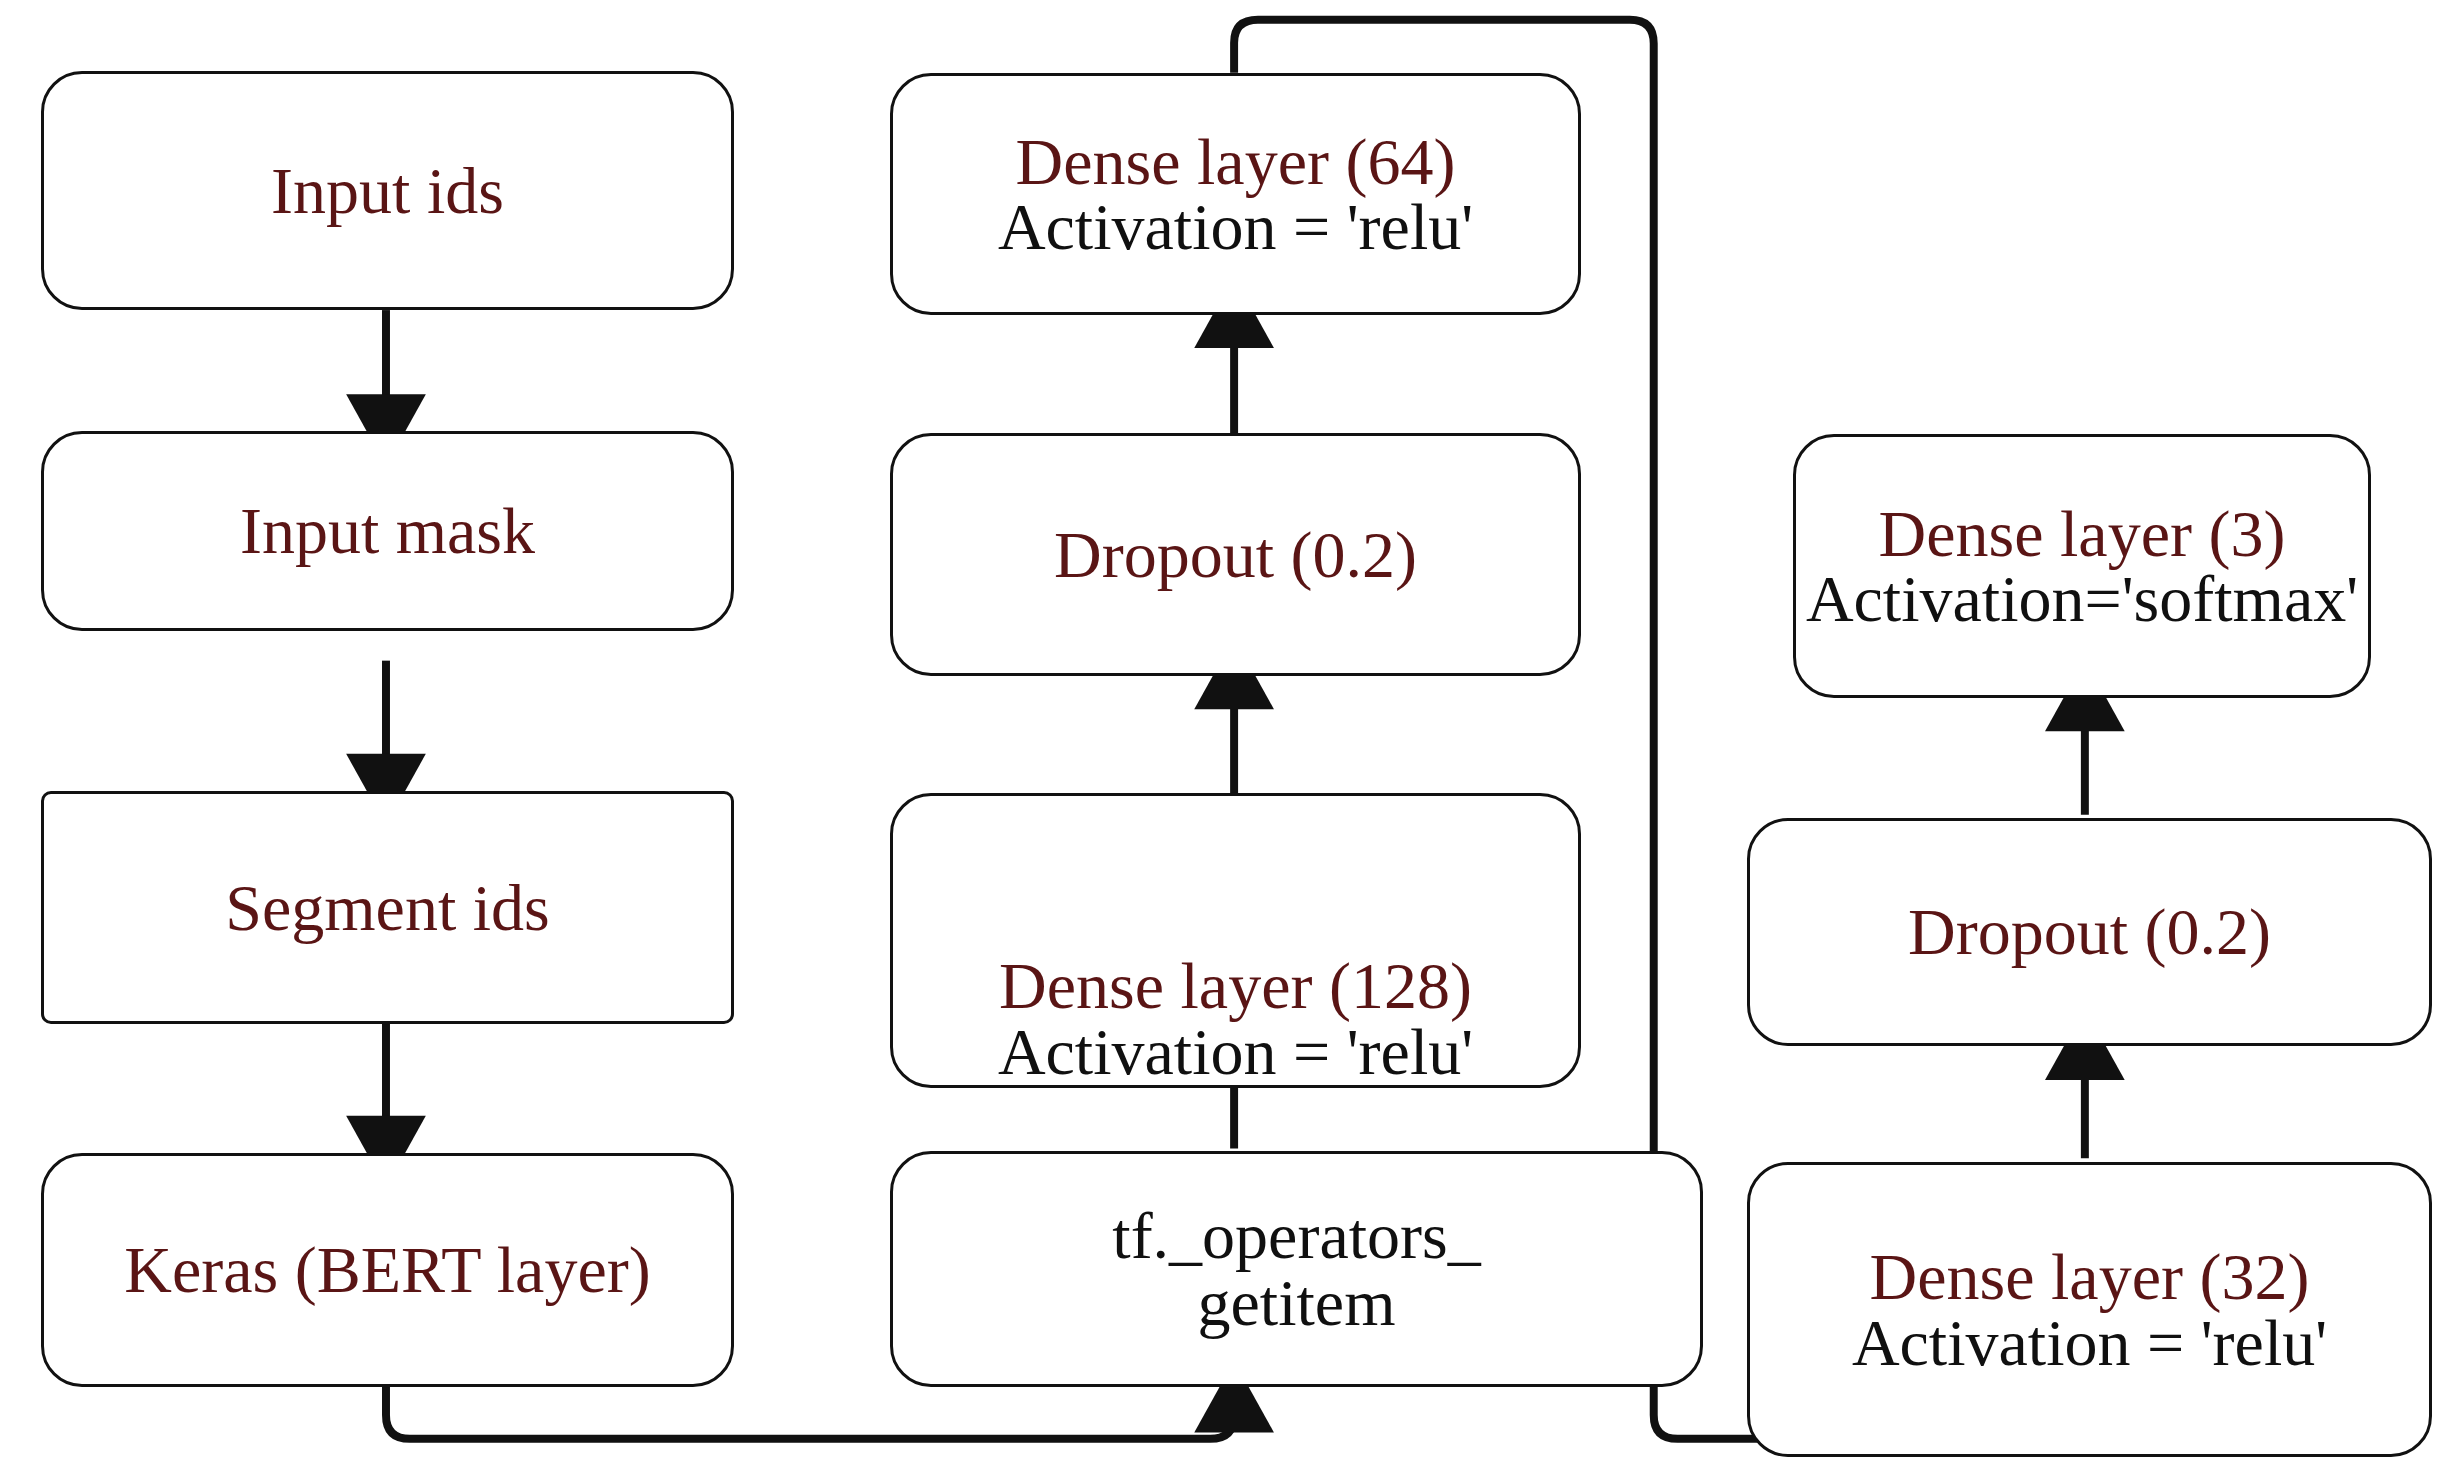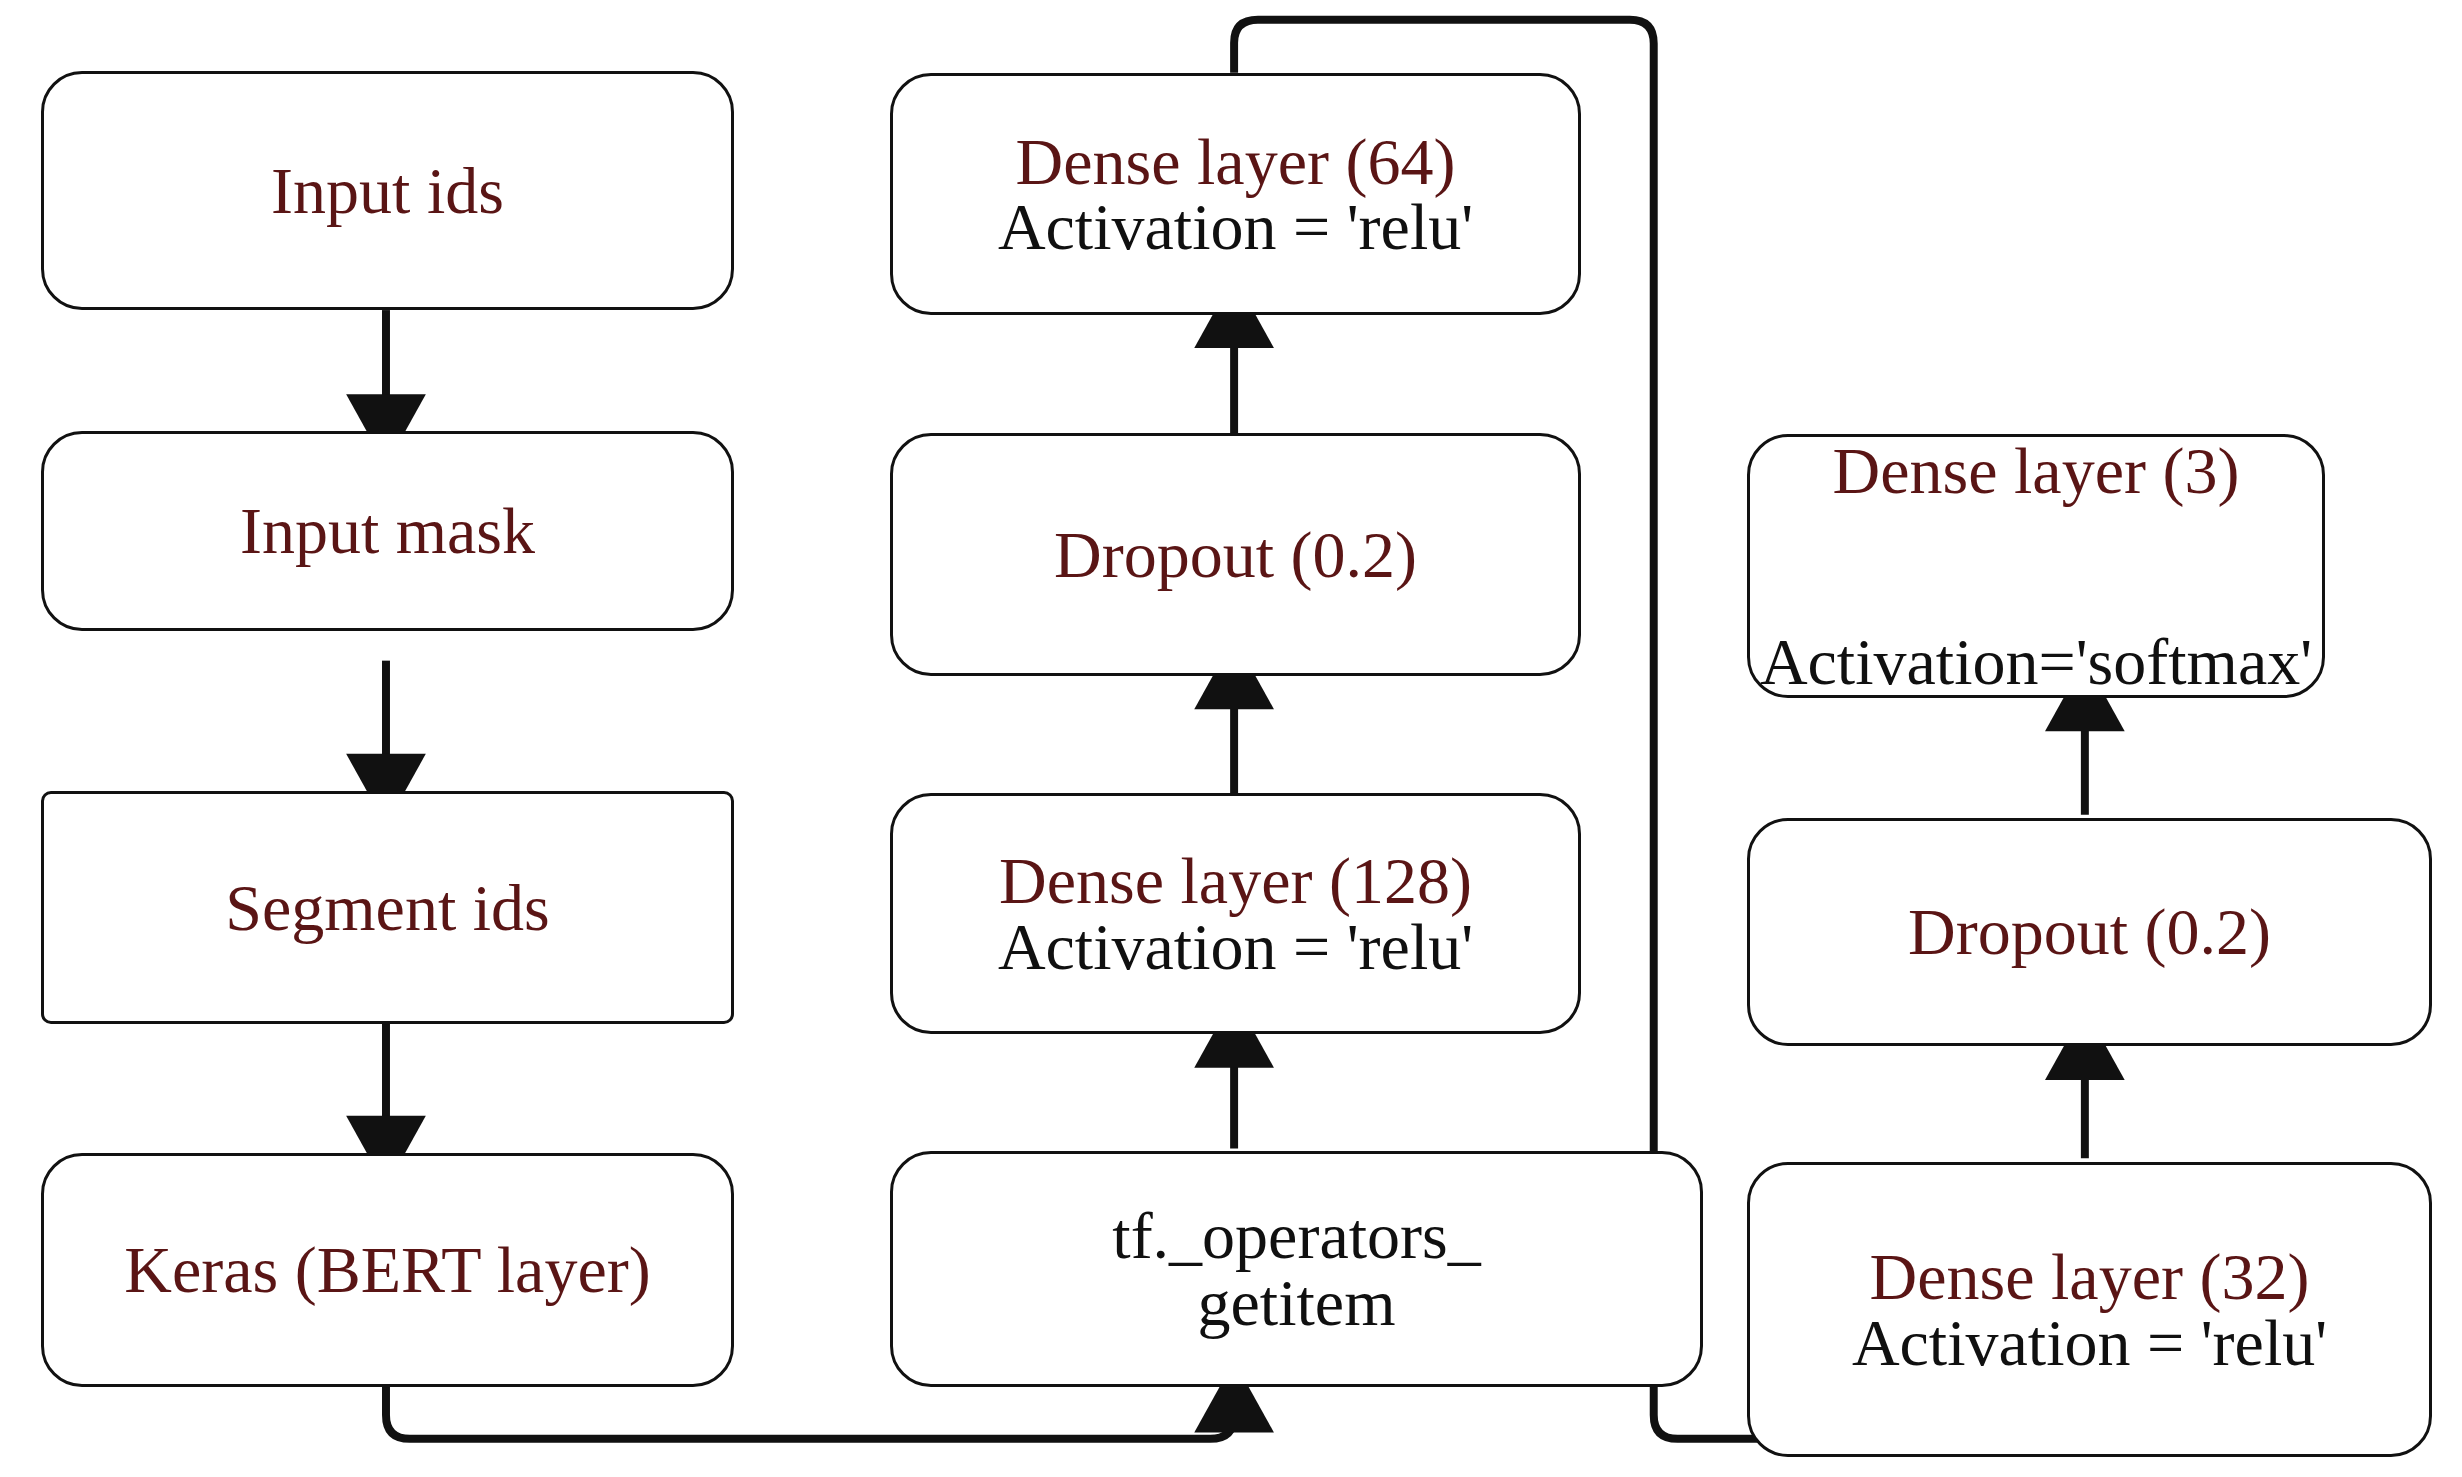--- a/index.html
+++ b/index.html
@@ -121,31 +121,31 @@
 
   <div class="node two-line" style="left:890px; top:73px; width:691px; height:242px;">
     <span class="line-primary">Dense layer (64)</span>
     <span class="line-secondary">Activation = 'relu'</span>
   </div>
 
   <div class="node" style="left:890px; top:433px; width:691px; height:243px;">
     <span class="line-primary">Dropout (0.2)</span>
   </div>
 
-  <div class="node two-line" style="left:890px; top:793px; width:691px; height:241px;">
+  <div class="node two-line" style="left:890px; top:793px; width:691px; height:295px;justify-content:flex-end;">
     <span class="line-primary">Dense layer (128)</span>
     <span class="line-secondary">Activation = 'relu'</span>
   </div>
 
   <div class="node two-line" style="left:890px; top:1151px; width:813px; height:236px;text-align:center;">
     <span class="line-secondary">tf._operators_</span>
     <span class="line-secondary">getitem</span>
   </div>
 
-  <div class="node two-line overflow-text" style="left:1747px; top:434px; width:578px; height:264px;justify-content:space-between;">
+  <div class="node two-line overflow-text" style="left:1793px; top:434px; width:578px; height:264px;">
     <span class="line-primary">Dense layer (3)</span>
     <span class="line-secondary">Activation='softmax'</span>
   </div>
 
   <div class="node" style="left:1747px; top:818px; width:685px; height:228px;">
     <span class="line-primary">Dropout (0.2)</span>
   </div>
 
   <div class="node two-line" style="left:1747px; top:1162px; width:685px; height:295px;">
     <span class="line-primary">Dense layer (32)</span>

